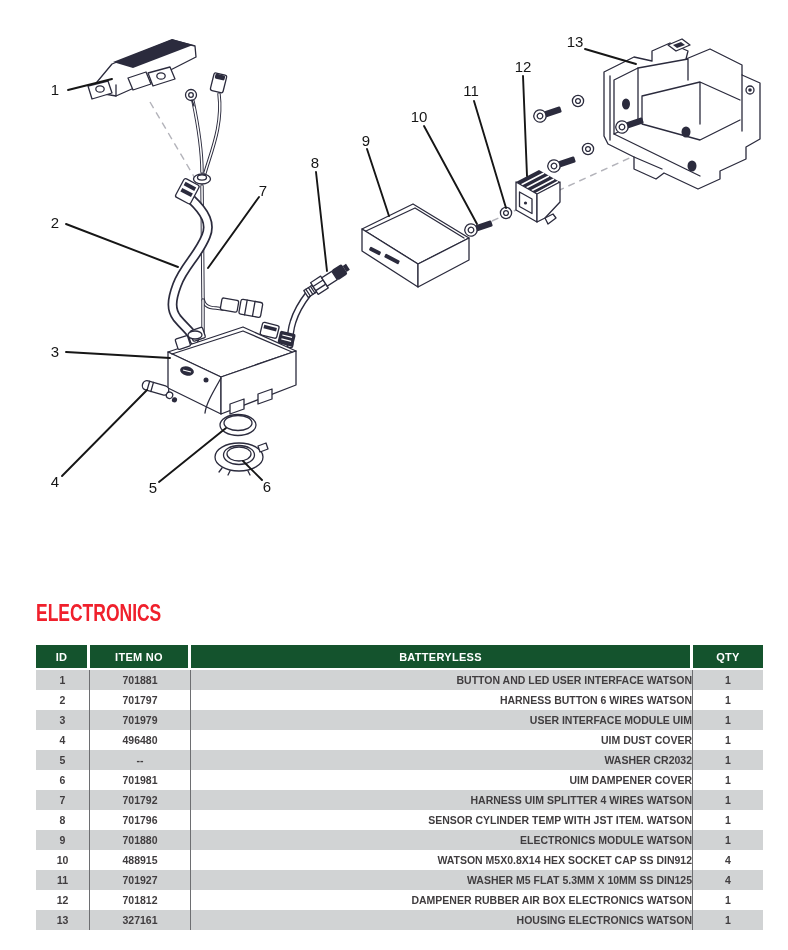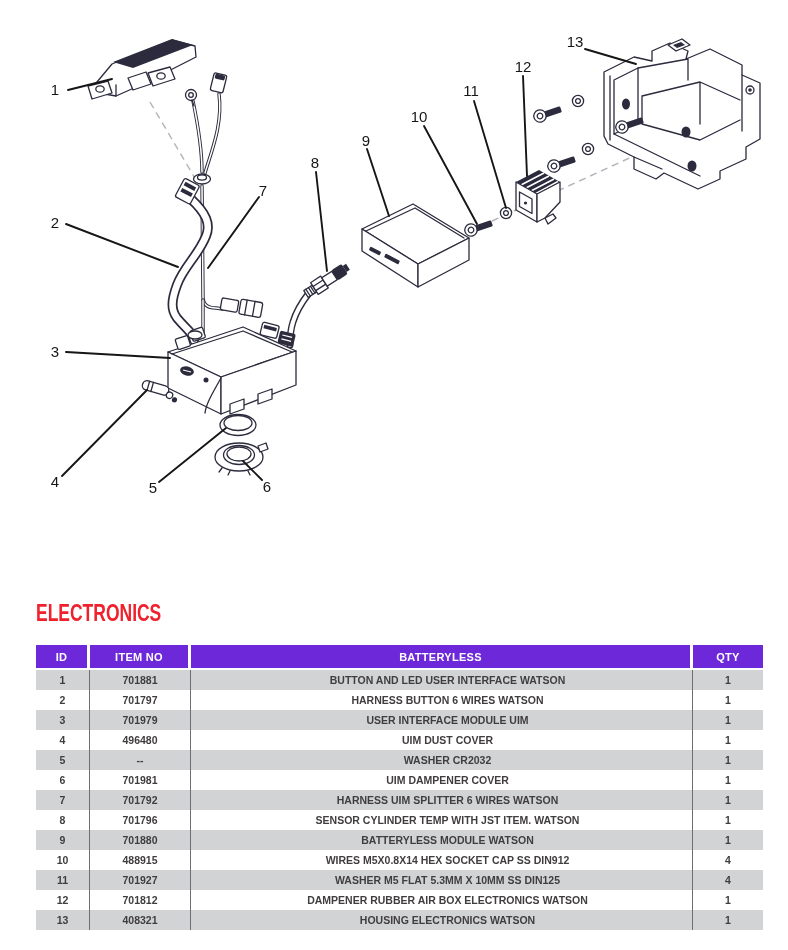--- a/index.html
+++ b/index.html
@@ -15,28 +15,28 @@
   .dash{fill:none;stroke:#b3b3ba;stroke-width:1.4;stroke-dasharray:7 5;}
   .leader{fill:none;stroke:#161616;stroke-width:1.9;stroke-linecap:round;}
   .callout{font:15px "Liberation Sans",sans-serif;fill:#161616;}
   
   .section-title{position:absolute;left:36px;top:600px;color:#f0202c;font-size:23px;
       font-weight:bold;letter-spacing:0px;transform:scaleX(.76);transform-origin:left center;
       white-space:nowrap;}
   
   .parts-table{position:absolute;left:36px;top:645px;width:727px;border-collapse:separate;
       border-spacing:0;table-layout:fixed;}
-  .parts-table th{background:#6d28d9;color:#fff;font-size:11px;font-weight:bold;
+  .parts-table th{background:#14532d;color:#fff;font-size:11px;font-weight:bold;
       height:23px;padding:0;letter-spacing:.3px;}
   .parts-table th:not(:last-child){border-right:3px solid #fff;}
   .parts-table th{border-bottom:2px solid #fff;}
   .parts-table td{font-size:10.5px;font-weight:bold;color:#403d3f;height:20px;padding:0;
       text-align:center;white-space:nowrap;overflow:hidden;}
   .parts-table td:not(:last-child){border-right:1.5px solid #6d6e71;}
-  .parts-table td.desc{text-align:center;padding-left:12px;}
+  .parts-table td.desc{text-align:right;padding-left:12px;}
   .parts-table tbody tr:nth-child(odd) td{background:#d1d3d4;}
   .parts-table tbody tr:nth-child(even) td{background:#ffffff;}
 </style>
 </head>
 <body>
 
 <div class="sheet">
 
   <svg class="diagram" width="788" height="560" viewBox="0 0 788 560">
     <defs>
@@ -298,54 +298,54 @@
       </tr>
       <tr>
         <td>6</td>
         <td>701981</td>
         <td class="desc">UIM DAMPENER COVER</td>
         <td>1</td>
       </tr>
       <tr>
         <td>7</td>
         <td>701792</td>
-        <td class="desc">HARNESS UIM SPLITTER 6 WIRES WATSON</td>
+        <td class="desc">HARNESS UIM SPLITTER 4 WIRES WATSON</td>
         <td>1</td>
       </tr>
       <tr>
         <td>8</td>
         <td>701796</td>
         <td class="desc">SENSOR CYLINDER TEMP WITH JST ITEM. WATSON</td>
         <td>1</td>
       </tr>
       <tr>
         <td>9</td>
         <td>701880</td>
-        <td class="desc">BATTERYLESS MODULE WATSON</td>
+        <td class="desc">ELECTRONICS MODULE WATSON</td>
         <td>1</td>
       </tr>
       <tr>
         <td>10</td>
         <td>488915</td>
-        <td class="desc">WIRES M5X0.8X14 HEX SOCKET CAP SS DIN912</td>
+        <td class="desc">WATSON M5X0.8X14 HEX SOCKET CAP SS DIN912</td>
         <td>4</td>
       </tr>
       <tr>
         <td>11</td>
         <td>701927</td>
         <td class="desc">WASHER M5 FLAT 5.3MM X 10MM SS DIN125</td>
         <td>4</td>
       </tr>
       <tr>
         <td>12</td>
         <td>701812</td>
         <td class="desc">DAMPENER RUBBER AIR BOX ELECTRONICS WATSON</td>
         <td>1</td>
       </tr>
       <tr>
         <td>13</td>
-        <td>408321</td>
+        <td>327161</td>
         <td class="desc">HOUSING ELECTRONICS WATSON</td>
         <td>1</td>
       </tr>
     </tbody>
   </table>
 </div>
 
 </body></html>

